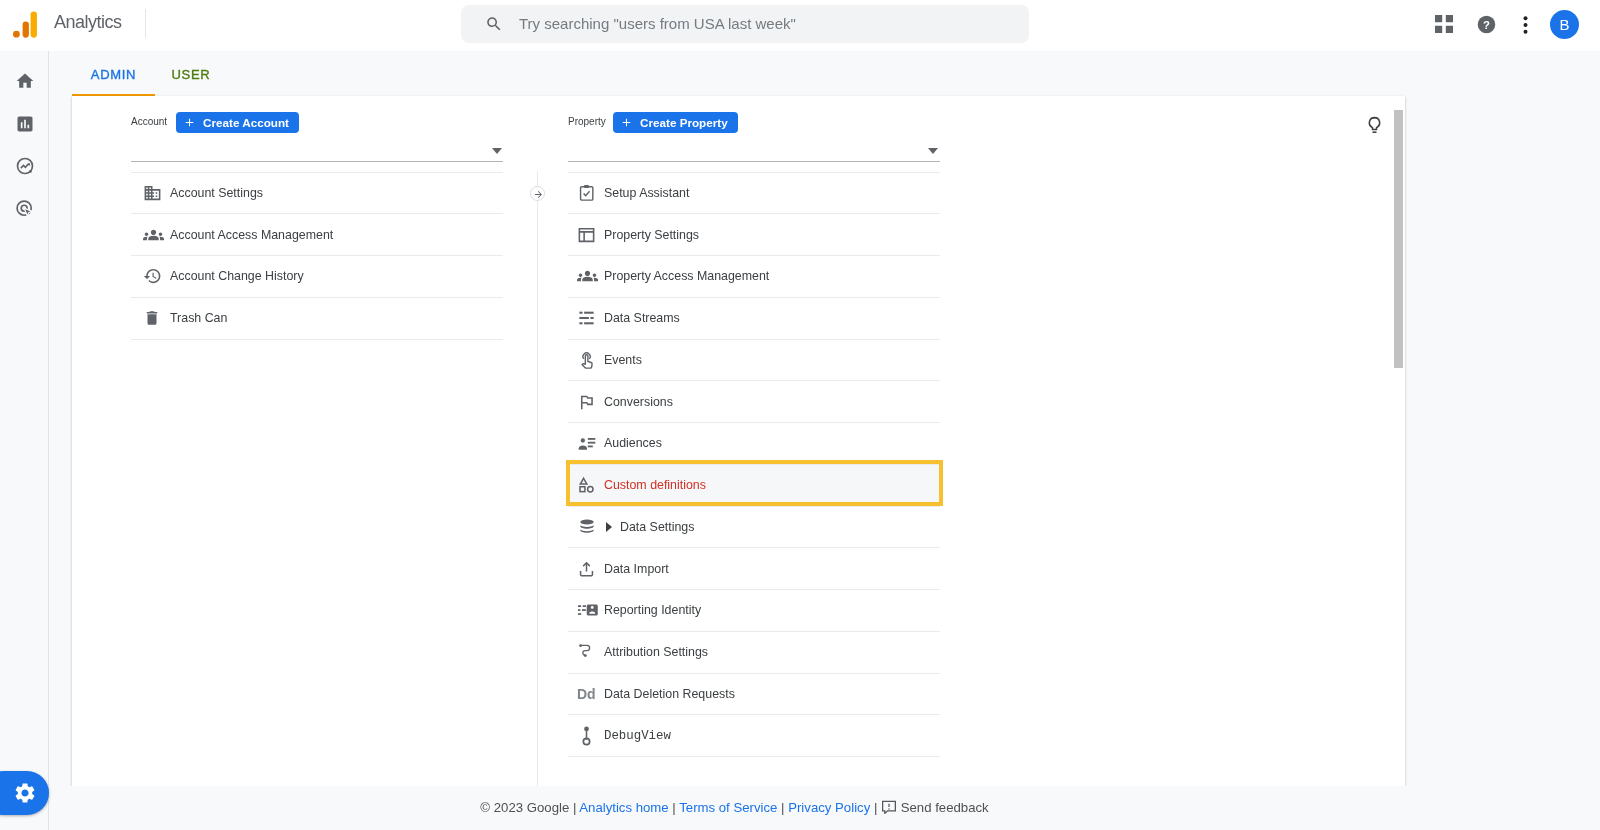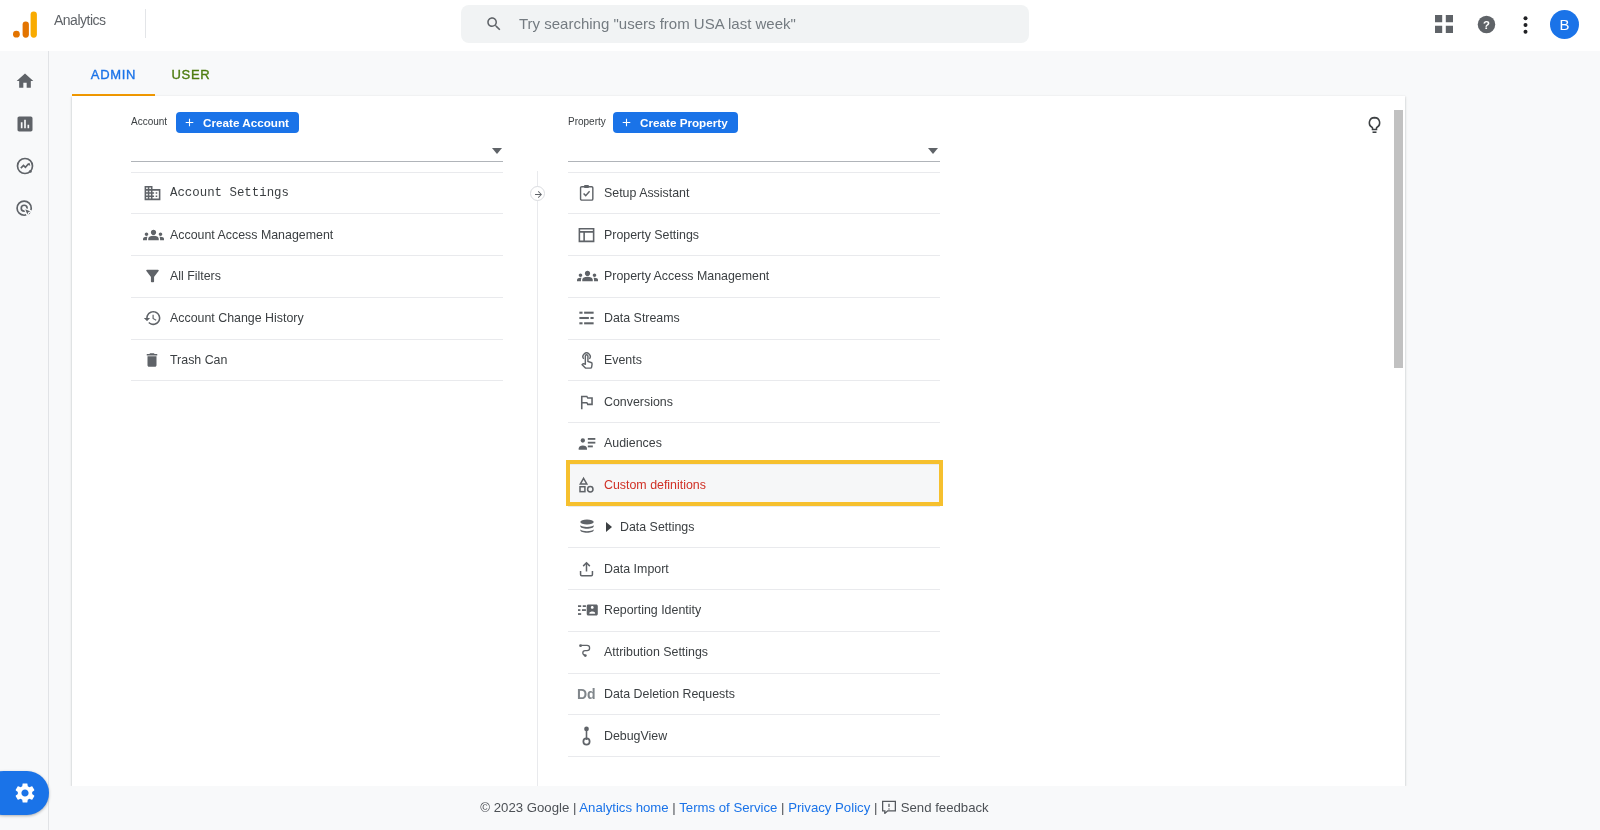--- a/index.html
+++ b/index.html
@@ -1,19 +1,19 @@
 <!DOCTYPE html>
 <html><head>
 <meta charset="utf-8">
 <style>
   * { margin:0; padding:0; box-sizing:border-box; }
   html,body { width:1600px; height:830px; font-family:"Liberation Sans", sans-serif; background:#f8f9fa; overflow:hidden; }
   
   #topbar { position:absolute; left:0; top:0; width:1600px; height:51px; background:#fff; z-index:5; }
-  #brand { position:absolute; left:54px; top:12px; font-size:14px; color:#5f6368; letter-spacing:-0.5px; }
+  #brand { position:absolute; left:54px; top:12px; font-size:18px; color:#5f6368; letter-spacing:-0.5px; }
   #sep { position:absolute; left:145px; top:9px; width:1px; height:29px; background:#e3e5e8; }
   #search { position:absolute; left:461px; top:5px; width:568px; height:38px; background:#f1f3f4; border-radius:8px; }
   #search .ph { position:absolute; left:58px; top:10px; font-size:15px; color:#747b81; }
   
   #sidebar { position:absolute; left:0; top:51px; width:49px; height:779px; background:#f8f9fa; border-right:1px solid #e1e3e6; z-index:4; }
   #fab { position:absolute; left:-18px; top:720px; width:67px; height:44px; border-radius:22px; background:#1a73e8; box-shadow:0 1px 3px rgba(0,0,0,.3); }
   
   #tabs { position:absolute; left:0; top:51px; width:1600px; height:45px; background:#f8f9fa; }
   .tab { position:absolute; top:15.5px; font-size:13px; font-weight:normal; letter-spacing:0.7px; -webkit-text-stroke:0.35px currentColor; }
   #tab-admin { left:72px; width:83px; text-align:center; color:#1a73e8; }
@@ -55,37 +55,29 @@
       </svg>Create Account</div>
   <div class="selline" style="left:59px; width:372px;"></div>
   <div class="caret" style="left:420px;"></div>
   <div class="list" style="left:59px; top:75.5px; width:372px;">
     <div class="row">
         <span class="ic" style="left: 12px; display: inline-flex;">
           <svg width="19" height="19" viewBox="0 0 24 24">
             <path fill="#5f6368" d="M12 7V3H2v18h20V7H12zM6 19H4v-2h2v2zm0-4H4v-2h2v2zm0-4H4V9h2v2zm0-4H4V5h2v2zm4 12H8v-2h2v2zm0-4H8v-2h2v2zm0-4H8V9h2v2zm0-4H8V5h2v2zm10 12h-8v-2h2v-2h-2v-2h2v-2h-2V9h8v10zm-2-8h-2v2h2v-2zm0 4h-2v2h2v-2z"></path>
           </svg>
         </span>
-        <span class="tx" style="left:39px;font-family:Liberation Mono, monospace;">Account Settings</span>
+        <span class="tx" style="left:39px;">Account Settings</span>
       </div>
     <div class="row">
         <span class="ic" style="left: 12px; display: inline-flex;">
           <svg width="21" height="21" viewBox="0 0 24 24">
             <path fill="#5f6368" d="M12 12.75c1.63 0 3.07.39 4.24.9 1.08.48 1.76 1.56 1.76 2.73V18H6v-1.61c0-1.18.68-2.26 1.76-2.73 1.17-.52 2.61-.91 4.24-.91zM4 13c1.1 0 2-.9 2-2s-.9-2-2-2-2 .9-2 2 .9 2 2 2zm1.13 1.1c-.37-.06-.74-.1-1.13-.1-.99 0-1.93.21-2.78.58C.48 14.9 0 15.62 0 16.43V18h4.5v-1.61c0-.83.23-1.61.63-2.29zM20 13c1.1 0 2-.9 2-2s-.9-2-2-2-2 .9-2 2 .9 2 2 2zm4 3.43c0-.81-.48-1.53-1.22-1.85-.85-.37-1.79-.58-2.78-.58-.39 0-.76.04-1.13.1.4.68.63 1.46.63 2.29V18H24v-1.57zM12 6c1.66 0 3 1.34 3 3s-1.34 3-3 3-3-1.34-3-3 1.34-3 3-3z"></path>
           </svg>
         </span>
         <span class="tx" style="left:39px;">Account Access Management</span>
-      </div>
-    <div class="row">
-        <span class="ic" style="left: 12px; display: inline-flex;">
-          <svg width="19" height="19" viewBox="0 0 24 24">
-            <path fill="#5f6368" d="M4.25 5.61C6.27 8.2 10 13 10 13v6c0 .55.45 1 1 1h2c.55 0 1-.45 1-1v-6s3.72-4.8 5.74-7.39c.51-.66.04-1.61-.79-1.61H5.04c-.83 0-1.3.95-.79 1.61z"></path>
-          </svg>
-        </span>
-        <span class="tx" style="left:39px;">All Filters</span>
       </div>
     <div class="row">
         <span class="ic" style="left: 12px; display: inline-flex;">
           <svg width="19" height="19" viewBox="0 0 24 24">
             <path fill="#5f6368" d="M13 3c-4.97 0-9 4.03-9 9H1l3.89 3.89.07.14L9 12H6c0-3.87 3.13-7 7-7s7 3.13 7 7-3.13 7-7 7c-1.93 0-3.68-.79-4.94-2.06l-1.42 1.42C8.27 19.99 10.51 21 13 21c4.97 0 9-4.03 9-9s-4.03-9-9-9zm-1 5v5l4.28 2.54.72-1.21-3.5-2.08V8H12z"></path>
           </svg>
         </span>
         <span class="tx" style="left:39px;">Account Change History</span>
       </div>
     <div class="row">
@@ -262,21 +254,21 @@
     <div class="row">
         <span class="ic" style="left: 9px; display: inline-flex;">
           <svg width="19" height="22" viewBox="0 0 24 28">
             <g fill="#5f6368">
               <circle cx="12" cy="5" r="3"></circle>
               <rect x="11" y="7" width="2" height="12"></rect>
               <circle cx="12" cy="21" r="4" fill="none" stroke="#5f6368" stroke-width="2.2"></circle>
             </g>
           </svg>
         </span>
-        <span class="tx" style="left:36px;">DebugView</span>
+        <span class="tx" style="left:36px;font-family:Liberation Mono, monospace;">DebugView</span>
       </div>
   </div>
   <div id="hl"></div>
   <span id="bulb" style="position:absolute; left:1293px; top:19px;"><svg width="19" height="21" viewBox="0 0 24 26">
         <path fill="none" stroke="#3c4043" stroke-width="2" d="M12 3a6.5 6.5 0 00-3.2 12.15c.45.27.7.55.7 1.05V18h5v-1.8c0-.5.25-.78.7-1.05A6.5 6.5 0 0012 3z"></path>
         <path stroke="#3c4043" stroke-width="2" d="M9.5 21.5h5"></path>
       </svg></span>
 </div>
 
 <div id="footer">

